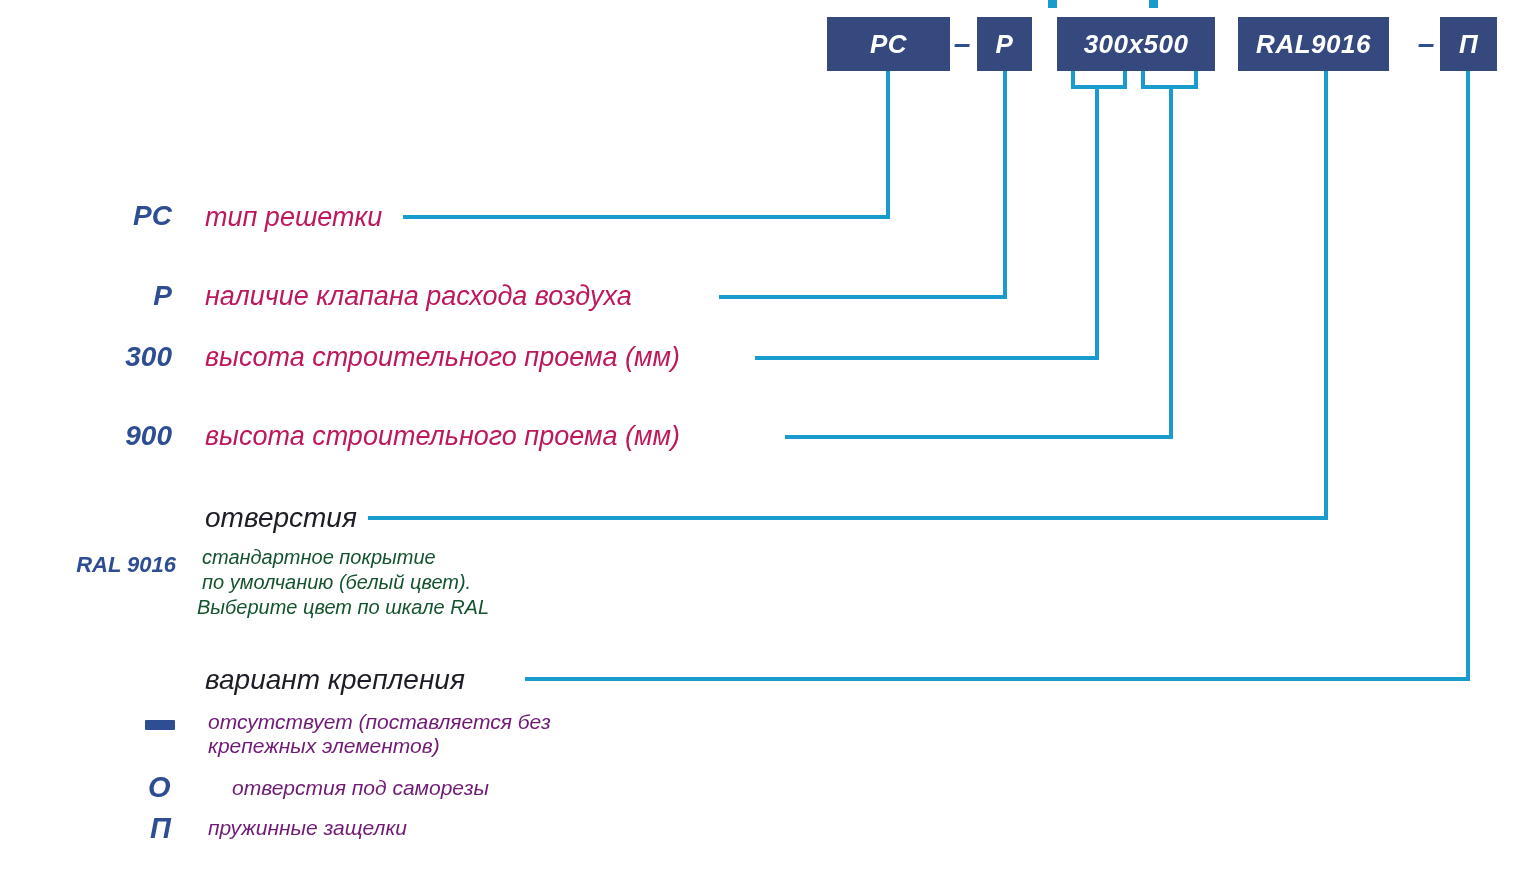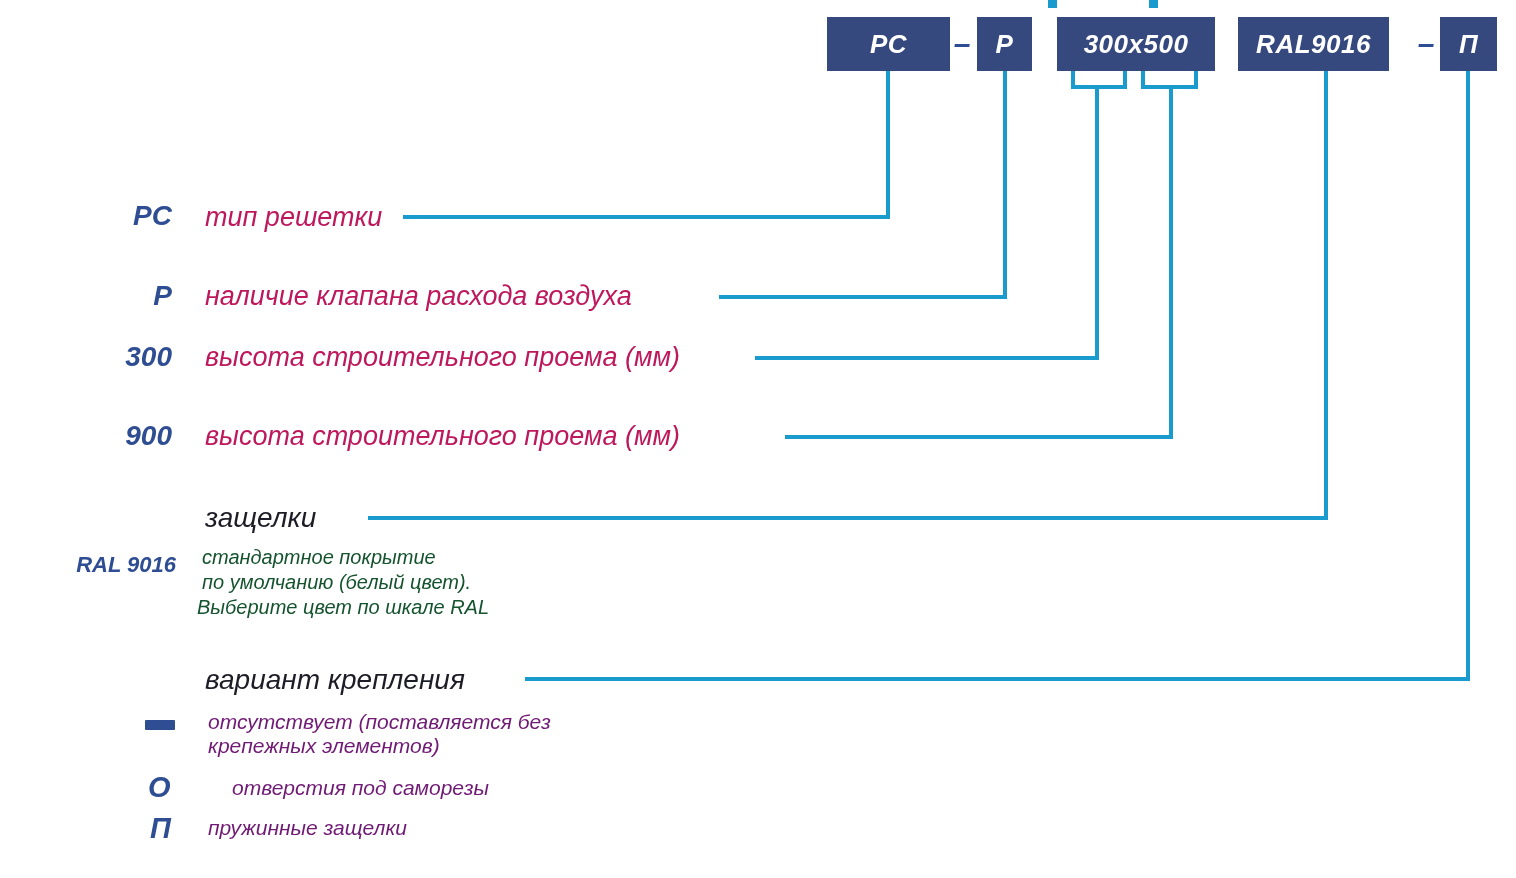--- a/index.html
+++ b/index.html
@@ -82,21 +82,21 @@
 
   <div class="t val" style="right:1344px;top:279px;">Р</div>
   <div class="t lab" style="left:205px;top:279px;">наличие клапана расхода воздуха</div>
 
   <div class="t val" style="right:1344px;top:340px;">300</div>
   <div class="t lab" style="left:205px;top:340px;">высота строительного проема (мм)</div>
 
   <div class="t val" style="right:1344px;top:419px;">900</div>
   <div class="t lab" style="left:205px;top:419px;">высота строительного проема (мм)</div>
 
-  <div class="t head" style="left:205px;top:500px;">защелки</div>
+  <div class="t head" style="left:205px;top:500px;">отверстия</div>
   <div class="t ralval" style="right:1340px;top:547px;">RAL 9016</div>
   <div class="t small" style="left:202px;top:545px;">стандартное покрытие</div>
   <div class="t small" style="left:202px;top:570px;">по умолчанию (белый цвет).</div>
   <div class="t small" style="left:197px;top:595px;">Выберите цвет по шкале RAL</div>
 
   <div class="t head" style="left:205px;top:662px;">вариант крепления</div>
 
   <div class="dashswatch"></div>
   <div class="t small2" style="left:208px;top:710px;">отсутствует (поставляется без</div>
   <div class="t small2" style="left:208px;top:734px;">крепежных элементов)</div>

